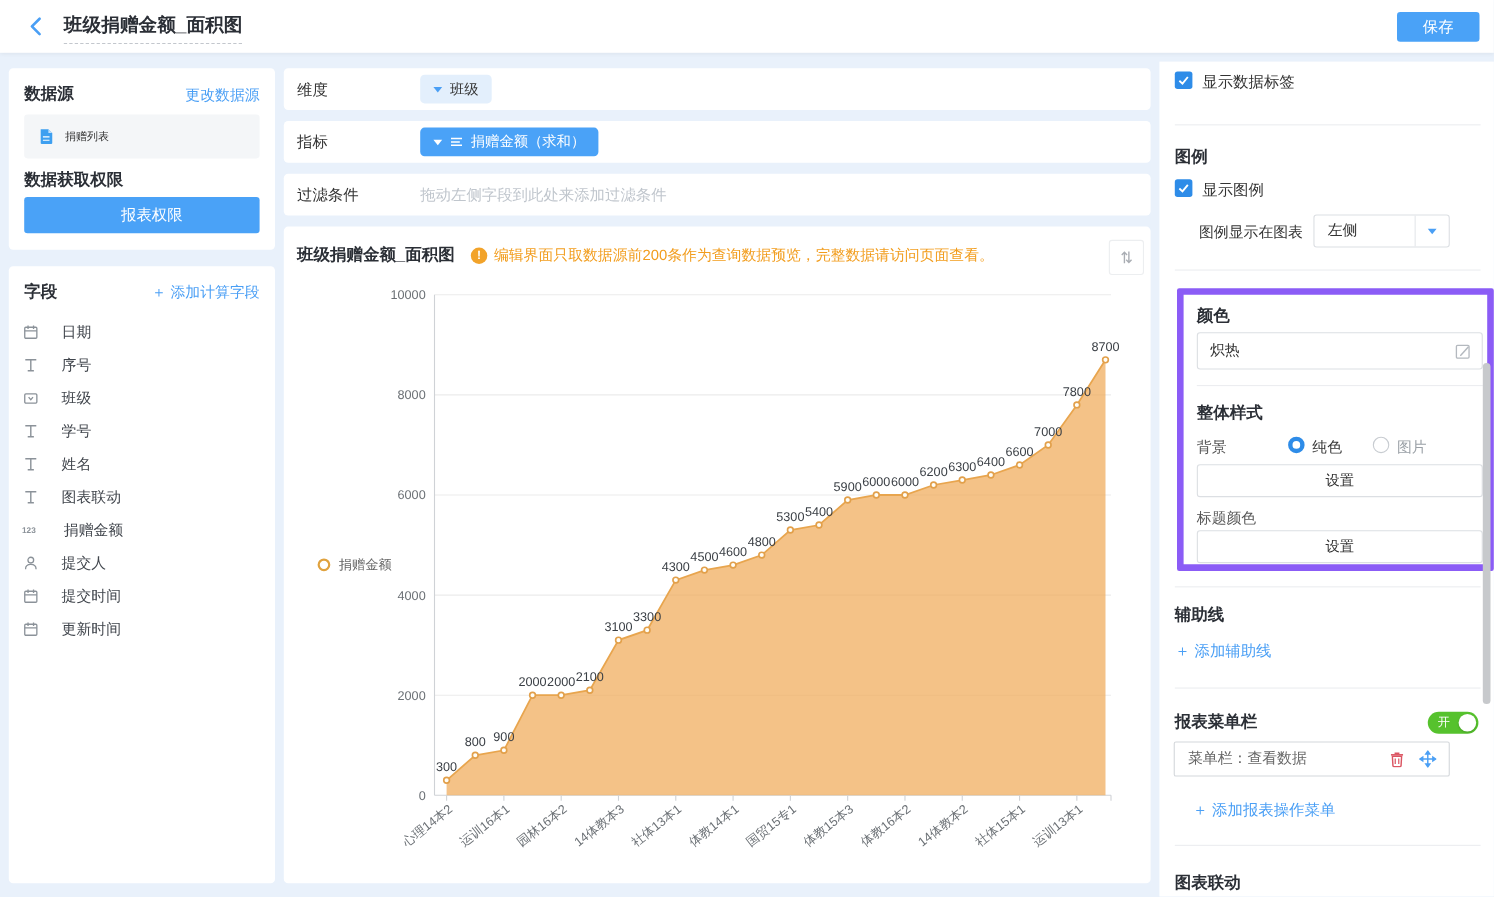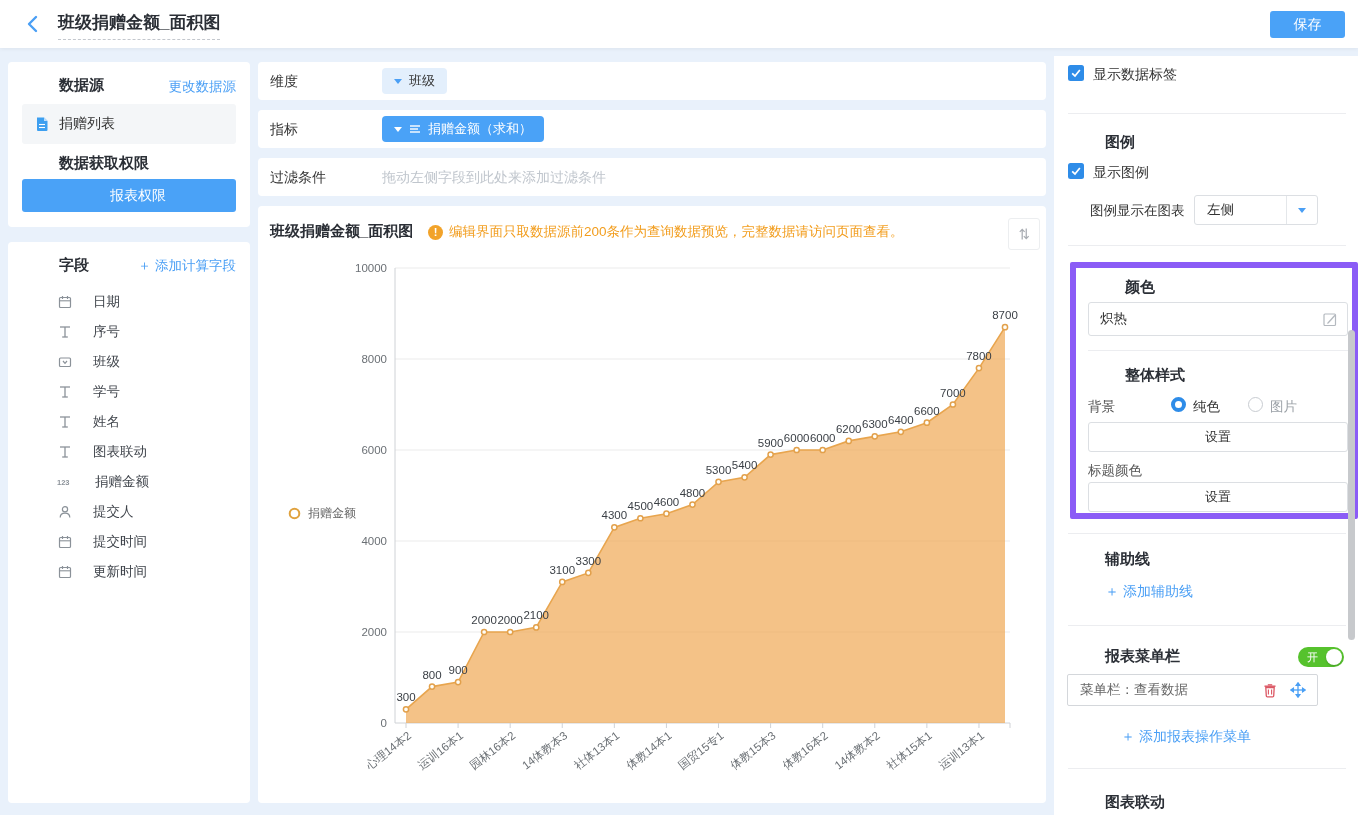--- a/index.html
+++ b/index.html
@@ -2,36 +2,36 @@
 <html><head>
 <meta charset="utf-8">
 <style>
   html,body{margin:0;padding:0;}
   body{
     width:1358px;height:815px;overflow:hidden;position:relative;
     background:#e9f1fb;
     font-family:"Liberation Sans","DejaVu Sans",sans-serif;
     color:#333;-webkit-font-smoothing:antialiased;
   }
-  .abs{position:absolute;margin-left:37px;}
+  .abs{position:absolute;}
   .card{position:absolute;background:#fff;border-radius:4px;}
   .link{color:#4a9ff5;font-size:13.5px;cursor:pointer;}
   .sec-title{font-size:15px;font-weight:700;color:#2b2f36;}
   .divider{position:absolute;height:1px;background:#ecedf0;}
   
   .topbar{position:absolute;left:0;top:0;width:1358px;height:48px;background:#fff;
     box-shadow:0 1px 4px rgba(0,0,0,.06);z-index:5;}
   .page-title{position:absolute;left:58px;top:11px;font-size:17px;font-weight:700;color:#2b2f36;
     padding-bottom:5px;border-bottom:1px dashed #c3c7cd;}
   .back-btn{position:absolute;left:24px;top:14px;width:20px;height:20px;cursor:pointer;}
   .save-btn{position:absolute;left:1270px;top:11px;width:75px;height:27px;background:#4aa2f7;color:#fff;
     border:none;border-radius:3px;font-size:14px;cursor:pointer;font-family:inherit;}
   
   .ds-item{position:absolute;left:14px;top:42px;width:214px;height:40px;background:#f4f6f8;border-radius:3px;
-    display:flex;align-items:center;padding:0 0 0 12px;box-sizing:border-box;font-size:14px;color:#333;cursor:pointer;font-family:Liberation Serif, serif;}
+    display:flex;align-items:center;padding:0 0 0 12px;box-sizing:border-box;font-size:10px;color:#333;cursor:pointer;font-family:Liberation Serif, serif;}
   .perm-btn{position:absolute;left:14px;top:117px;width:214px;height:33px;background:#4aa2f7;color:#fff;
     border:none;border-radius:3px;font-size:14px;cursor:pointer;font-family:inherit;padding-left:24px;}
   .field-row{display:flex;align-items:center;height:30px;padding-left:12px;font-size:13.5px;color:#40454c;cursor:pointer;}
   .field-row svg{margin-right:10px;flex:none;}
   
   .cfg-row{position:absolute;left:258px;width:788px;height:38px;background:#fff;border-radius:4px;}
   .cfg-label{position:absolute;left:12px;top:0;line-height:38px;font-size:14px;color:#333;}
   .tag{position:absolute;left:124px;top:6px;height:26px;border-radius:4px;display:flex;align-items:center;
     gap:7px;padding:0 12px;font-size:13px;cursor:pointer;box-sizing:border-box;}
   .tag-dim{background:#e3effc;color:#333;}

